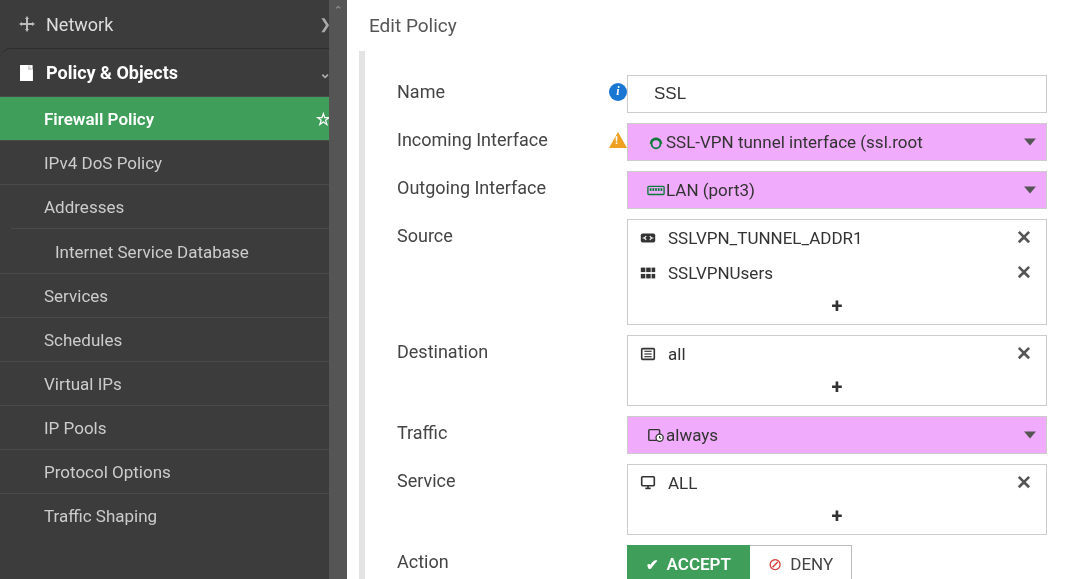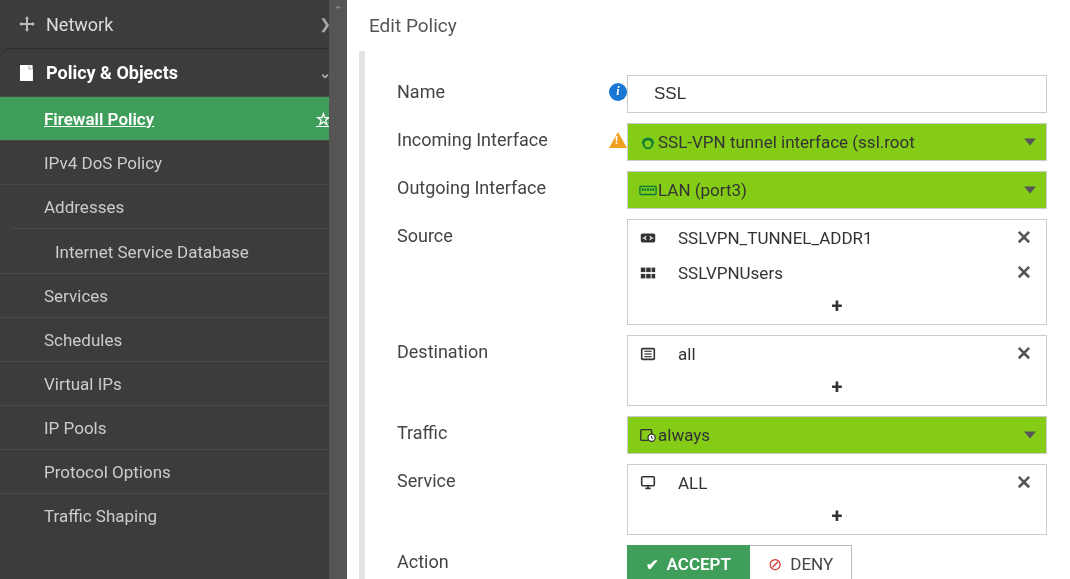--- a/index.html
+++ b/index.html
@@ -42,21 +42,20 @@
     font-size: 17px;
     color: #ccc;
     border-top: 1px solid #4a4a4a;
     cursor: pointer;
   }
   .sb-sub.selected {
     background: #3f9e5a;
     color: #fff;
     font-weight: 600;
     padding-left: 44px;
-    text-decoration: underline;
   }
   .sb-sub .sb-sublabel { flex: 1; }
   .sb-sub .sb-star { font-size: 17px; color: #fff; }
   .sb-sub.multiline { height: auto; padding-top: 12px; padding-bottom: 10px; line-height: 1.3; margin-left: 11px; }
   .sb-scroll-indicator {
     position: absolute;
     top: 0; right: 0;
     height: 100%; width: 18px;
     background: #555;
     display:flex; justify-content:center; padding-top:4px;
@@ -127,24 +126,24 @@
     border: 1px solid #ccc;
     padding: 0 26px;
     font-size: 17px;
     color: #333;
     outline: none;
   }
   .select-box {
     width: 100%;
     min-height: 38px;
     border: 1px solid #ccc;
-    background: #84cc16;
-    display: flex;
-    align-items: center;
-    padding: 0 10px;
+    background: #f0abfc;
+    display: flex;
+    align-items: center;
+    padding: 0 18px;
     font-size: 17px;
     position: relative;
     cursor: pointer;
   }
   .select-box .caret {
     position: absolute; right: 10px; top: 50%; transform: translateY(-50%);
     width: 0; height: 0;
     border-left: 6px solid transparent;
     border-right: 6px solid transparent;
     border-top: 7px solid #555;
@@ -153,21 +152,21 @@
     width: 100%;
     border: 1px solid #ccc;
     background: #fff;
   }
   .tag-row {
     display: flex;
     align-items: center;
     padding: 6px 10px;
     font-size: 17px;
   }
-  .tag-row .tag-label { flex: 1; display:flex; align-items:center; gap:20px;}
+  .tag-row .tag-label { flex: 1; display:flex; align-items:center; gap:10px;}
   .tag-row .remove {
     color: #555; font-weight: 700; font-size: 19px; cursor: pointer;
     padding: 0 4px;
   }
   .tag-add {
     text-align: center;
     font-size: 20px;
     font-weight: 700;
     color: #333;
     padding: 4px 0 6px;

